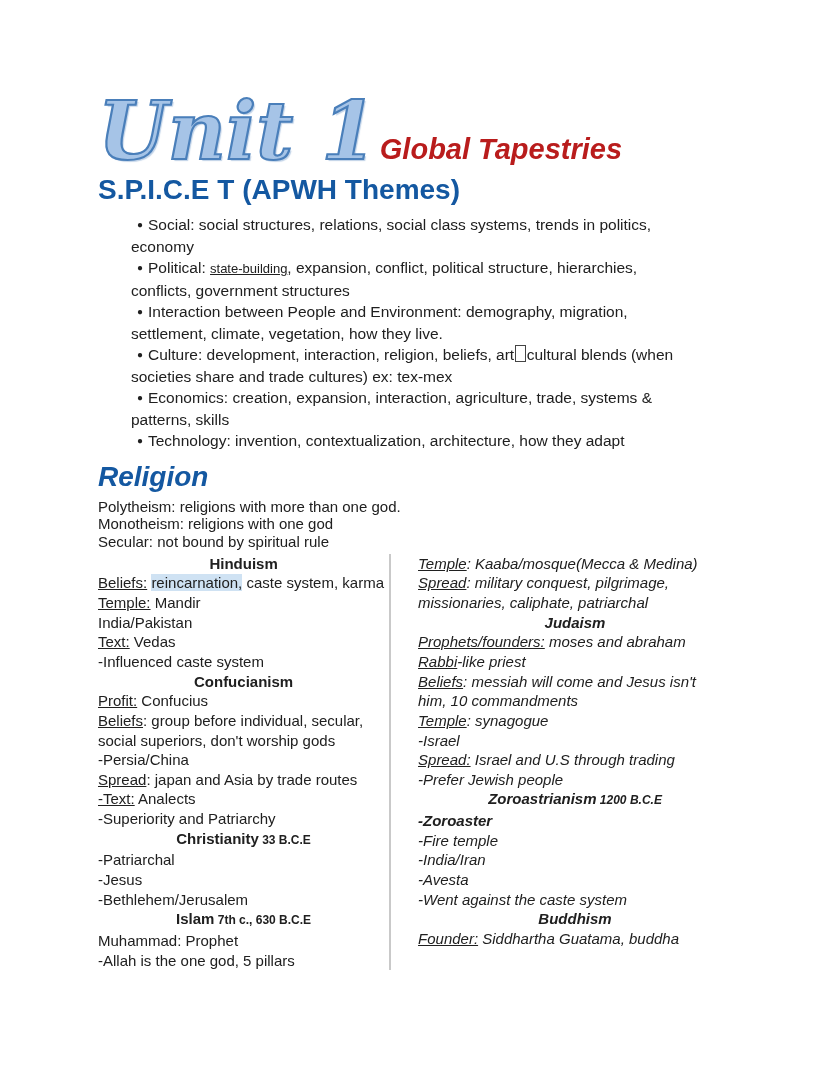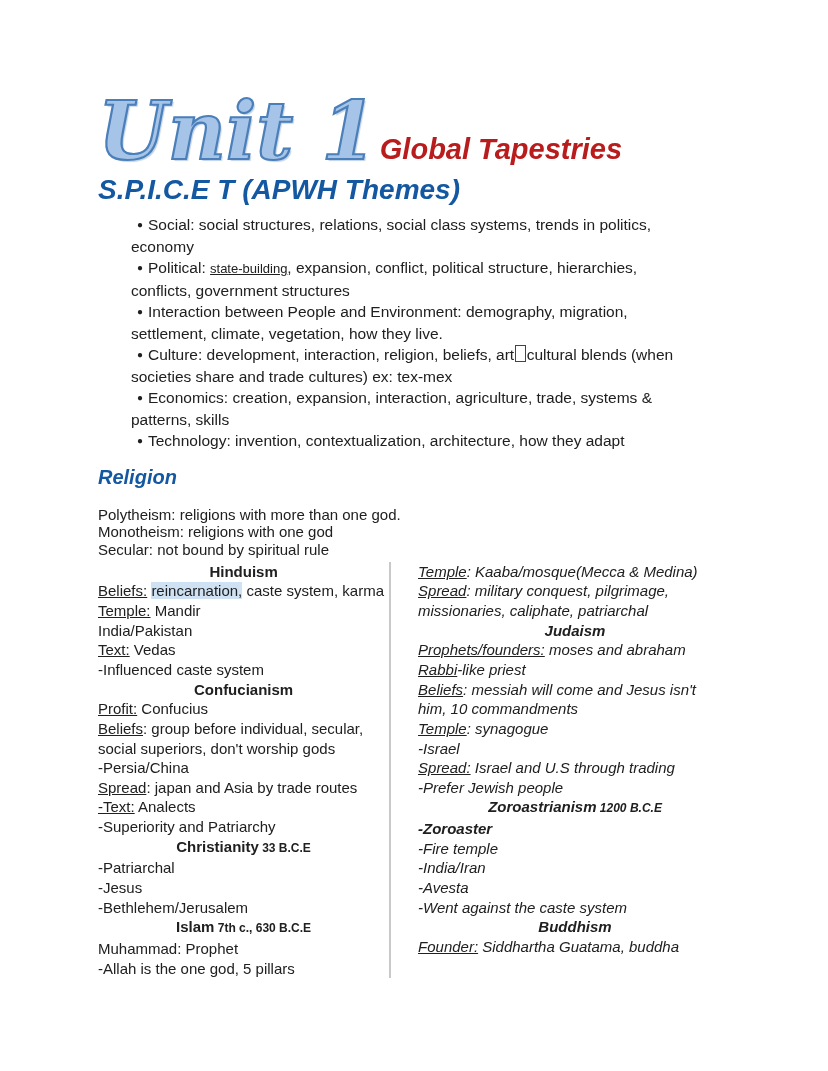--- a/index.html
+++ b/index.html
@@ -33,21 +33,20 @@
     font-weight: bold;
     font-size: 29px;
     color: #b91c1c;
     margin-left: 3px;
     white-space: nowrap;
   }
 
   .spice-heading {
     margin: 0;
     height: 37px;
-    font-style: italic;
     font-weight: bold;
     font-size: 28px;
     line-height: 32px;
     color: #1458a1;
   }
 
   
   ul.themes { list-style: none; margin: 3px 0 0 0; padding: 0; width: 600px; }
   ul.themes li {
     position: relative;
@@ -59,25 +58,25 @@
   ul.themes li::before {
     content: "\25CF";
     position: absolute;
     left: 22px;
     top: 0;
     font-size: 10px;
     line-height: 21.5px;
   }
 
   .religion-heading {
-    margin: 7px 0 9px 0;
+    margin: 7px 0 1px 0;
     height: 38px;
     font-style: italic;
     font-weight: bold;
-    font-size: 20px;
+    font-size: 28px;
     line-height: 36px;
     color: #1458a1;
   }
 
   .defs .line { font-size: 15px; line-height: 17.7px; }
 
   
   .columns { display: flex; margin-top: 3px; align-items: stretch; justify-content: center; }
   .col-left  { width: 306px; }
   .col-divider { width: 2px; background: #c9c9c9; }

